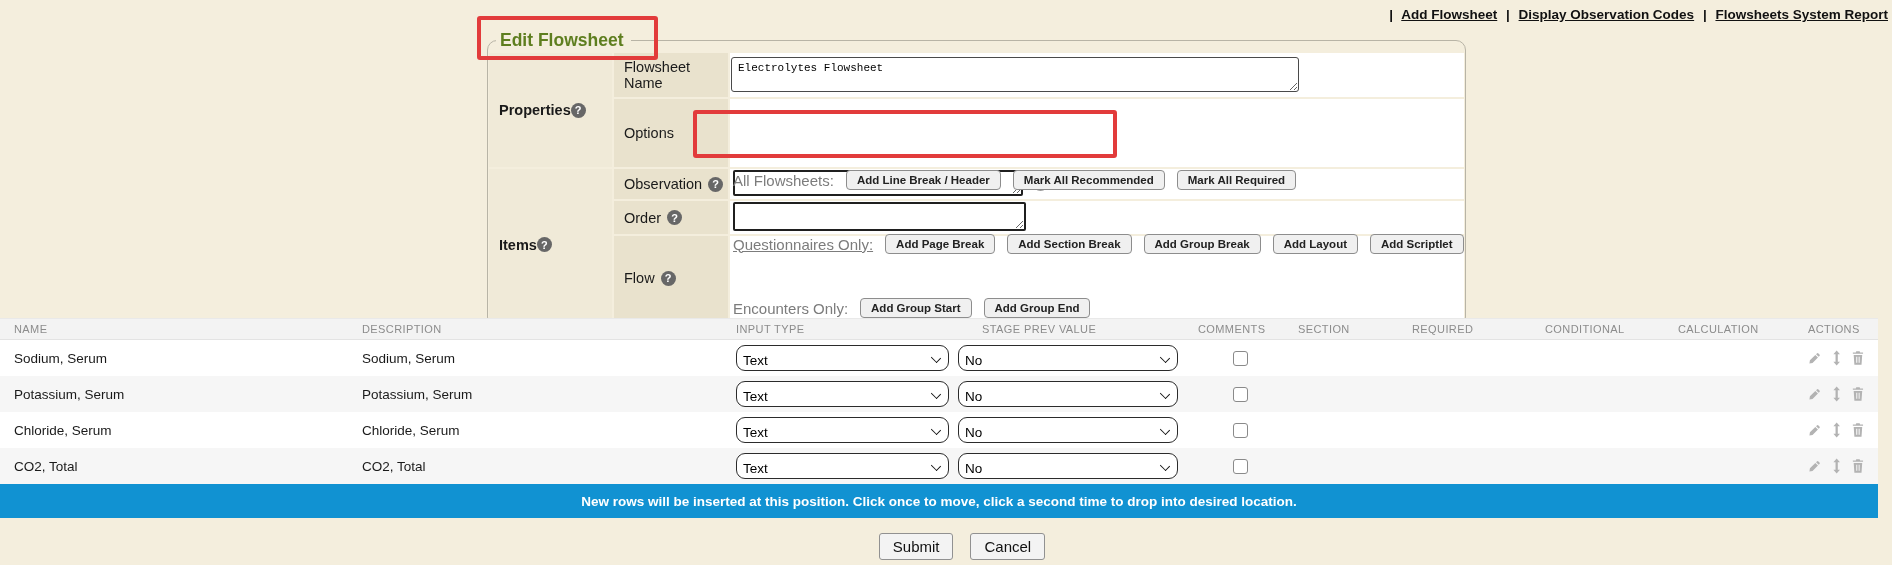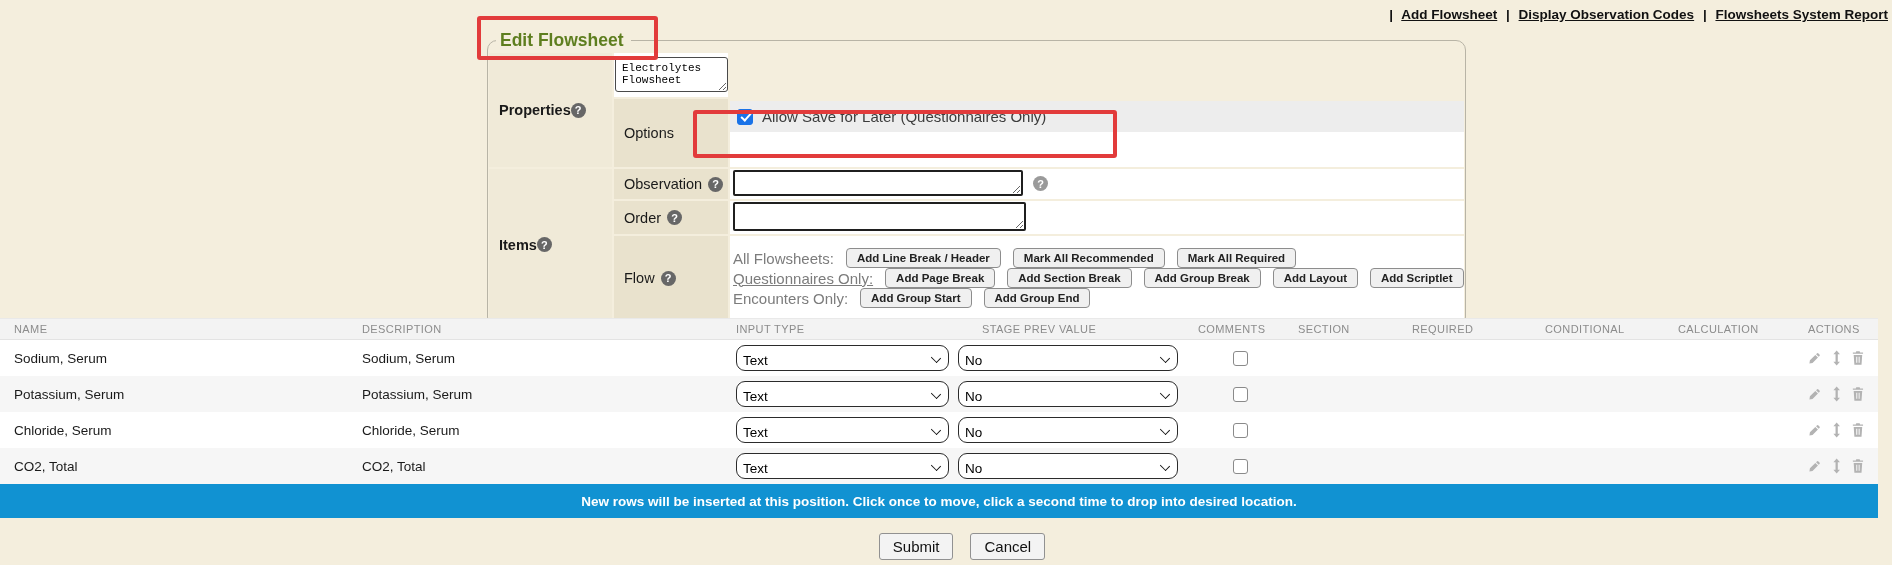--- a/index.html
+++ b/index.html
@@ -94,21 +94,21 @@
   textarea.dark-input {
     border:2px solid #1f1f1f; border-radius:2px; background:#fff;
     resize:both; outline:none; padding:1px 4px;
     font-family:"Liberation Mono","DejaVu Sans Mono",monospace; font-size:13px;
   }
   textarea.obs { width:290px; height:26px; }
   textarea.ord { width:293px; height:29px; }
   .obs-cell .help-icon { margin-top:6px; }
 
   
-  .flow-cell { display:flex; flex-direction:column; justify-content:center; padding:2px 0 2px 3px; }
+  .flow-cell { display:flex; flex-direction:column; justify-content:flex-end; padding:2px 0 2px 3px;gap:44px; }
   .flow-line { display:flex; align-items:center; gap:12px; }
   .flow-prefix { font-size:15px; color:#7c7c7c; white-space:nowrap; }
   .flow-prefix.u { text-decoration:underline; }
   .mini-btn {
     font-family:"Liberation Sans",sans-serif;
     font-size:11.5px; font-weight:bold; color:#222;
     background:#f0f0f0; border:1px solid #8d8d8d; border-radius:4px;
     padding:3px 10px; white-space:nowrap; cursor:pointer;
   }
 
@@ -193,32 +193,31 @@
 
       <div class="cell-group g-props">
         <span>Properties</span>
         <span class="help-icon">?</span>
       </div>
       <div class="cell-group g-items">
         <span>Items</span>
         <span class="help-icon">?</span>
       </div>
 
+      <div class="cell-label r1">
+        <span>Flowsheet Name</span>
+      </div>
       <div class="cell-content r1 name-cell">
         <textarea class="name-input" spellcheck="false" style="">Electrolytes Flowsheet</textarea>
       </div>
 
       <div class="cell-label r2">
         <span>Options</span>
       </div>
       <div class="cell-content r2">
-        <div class="opt-sub allow">
-          <span class="cb checked"></span>
-          <span>Allow Save for Later (Questionnaires Only)</span>
-        </div>
       </div>
 
       <div class="cell-label r3">
         <span>Observation</span>
         <span class="help-icon">?</span>
       </div>
       <div class="cell-content r3 obs-cell">
         <textarea class="dark-input obs" spellcheck="false" style=""></textarea>
         <span class="help-icon light">?</span>
       </div>

